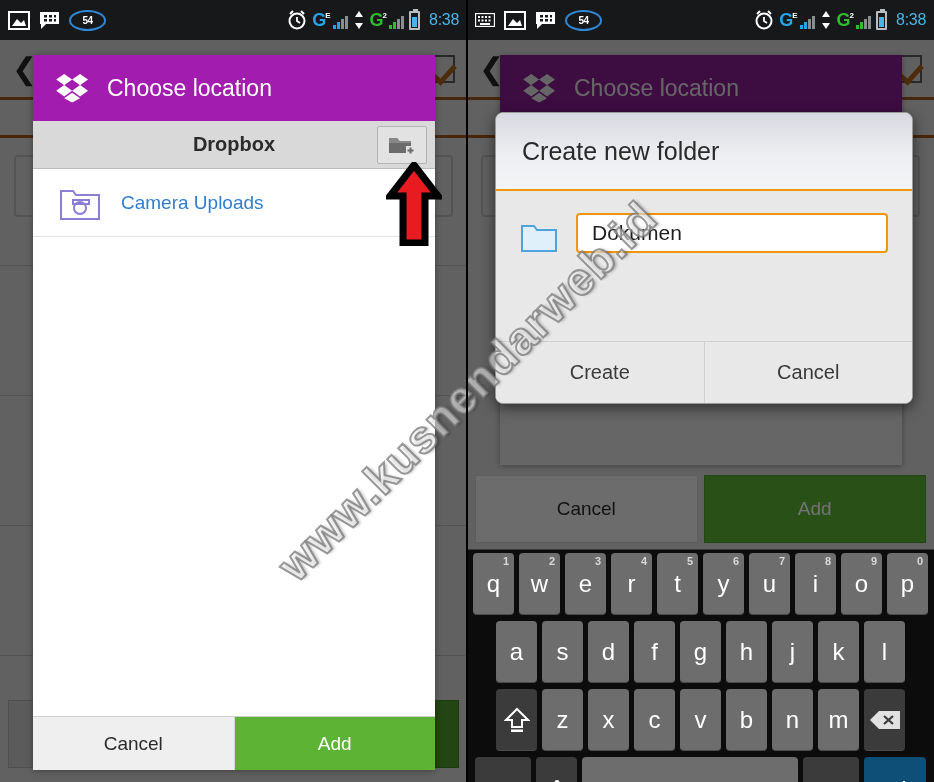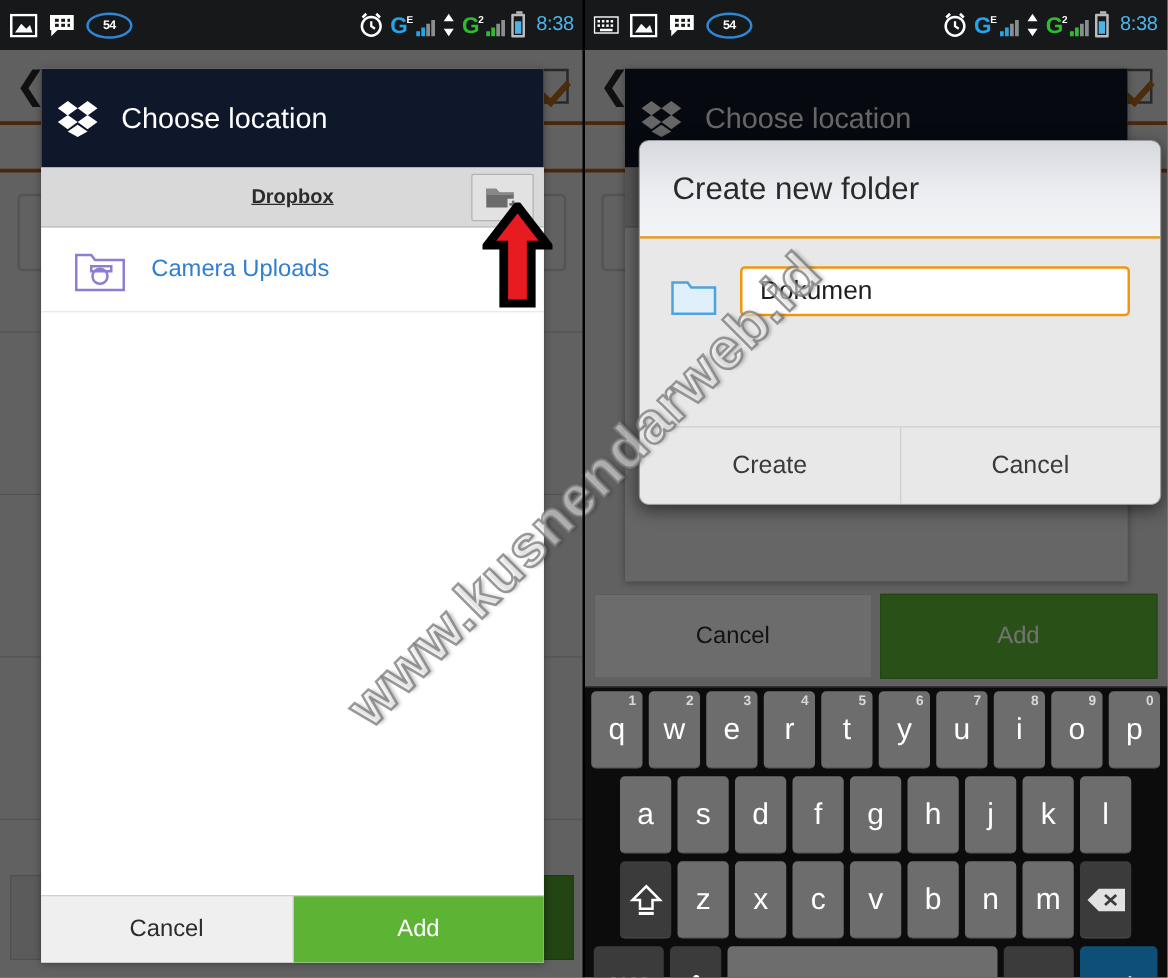--- a/index.html
+++ b/index.html
@@ -127,33 +127,33 @@
 
   
   .dbx {
     position: absolute; z-index: 30;
     left: 33px; top: 55px; width: 402px;
     background: #fff;
     box-shadow: 0 1px 6px rgba(0,0,0,0.35);
     display: flex; flex-direction: column;
   }
   .dbx-header {
-    background: #0f172a; height: 79px;
-    display: flex; align-items: center; padding-left: 12px;
+    background: #a21caf; height: 66px;
+    display: flex; align-items: center; padding-left: 22px;
   }
   .dbx-logo { width: 36px; height: 30px; }
   .dbx-title {
     color: #fff; font-size: 23px; margin-left: 16px; font-weight: 400;
   }
   .dbx-subbar {
     background: #d9d9d9; height: 48px;
     display: flex; align-items: center; justify-content: center;
     position: relative; border-bottom: 1px solid #bdbdbd;
   }
-  .dbx-subbar-title { font-size: 16px; font-weight: bold; color: #2b2b2b; text-decoration: underline; }
+  .dbx-subbar-title { font-size: 20px; font-weight: bold; color: #2b2b2b; }
   .newfolder-btn {
     position: absolute; right: 8px; top: 5px;
     width: 50px; height: 38px;
     background: #e2e2e2; border: 1px solid #b3b3b3; border-radius: 2px;
     display: flex; align-items: center; justify-content: center;
   }
   .dbx-list { background: #fff; }
   .dbx-row {
     height: 68px; display: flex; align-items: center;
     padding-left: 26px; border-bottom: 1px solid #e2e2e2;
@@ -448,21 +448,21 @@
         </div>
       </div>
       <div class="dbx-body"></div>
     </div>
 
     <div class="bg-actions" style="top:475px; z-index:28; filter:brightness(0.45)">
       <div class="bg-act">Cancel</div>
       <div class="bg-act green">Add</div>
     </div>
 
-    <div class="cnf" style="left:44px; top:112px; width:418px;">
+    <div class="cnf" style="left:28px; top:112px; width:418px;">
       <div class="cnf-header">
         <span class="cnf-title">Create new folder</span>
       </div>
       <div class="cnf-body">
         <div class="cnf-row">
           <svg class="cnf-folder-icon" viewBox="0 0 38 32">
             <path d="M2 5 h12 l3 4 H36 v21 H2 Z" fill="#dff0fb" stroke="#4fa3dd" stroke-width="2"></path>
           </svg>
           <div class="cnf-input" placeholder="Folder name">Dokumen</div>
         </div>

